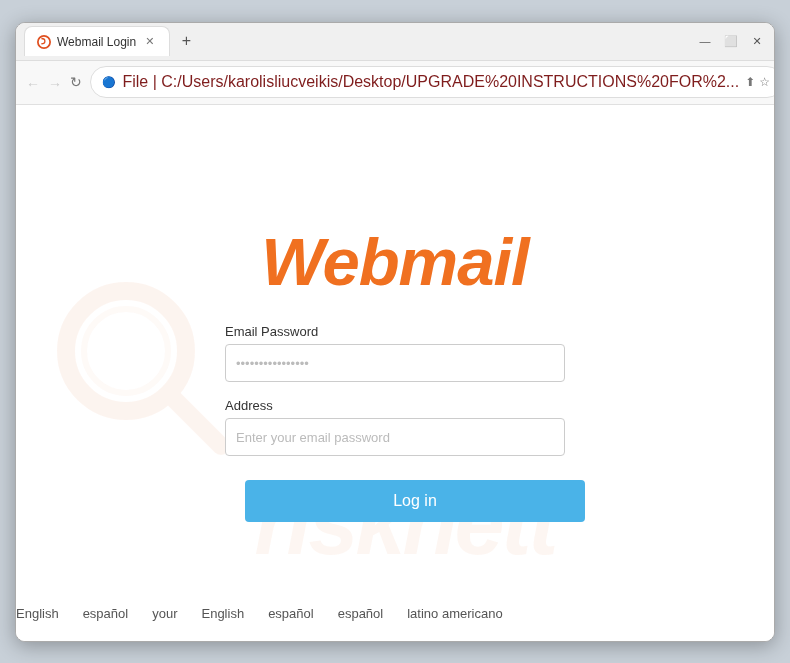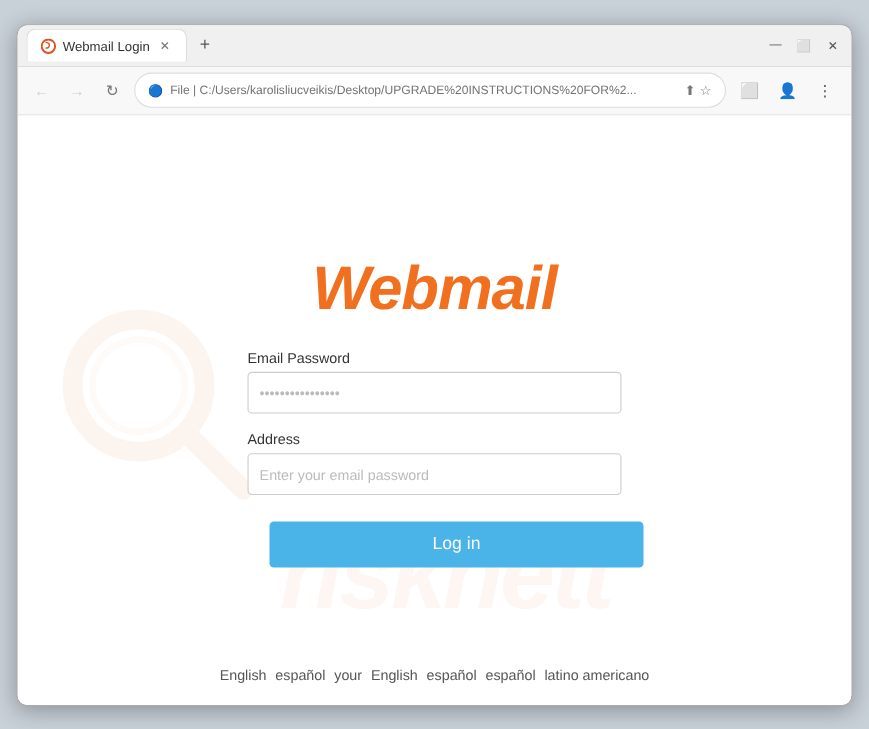--- a/index.html
+++ b/index.html
@@ -144,22 +144,22 @@
       font-size: 12px;
       color: #333;
     }
 
     .url-bar-icon {
       font-size: 11px;
       color: #555;
     }
 
     .url-text {
-      font-size: 11px;
-      color: #737373;
+      font-size: 16px;
+      color: #7f1d1d;
       flex: 1;
       overflow: hidden;
       text-overflow: ellipsis;
       white-space: nowrap;
     }
 
     .url-actions {
       display: flex;
       gap: 4px;
     }
@@ -204,21 +204,21 @@
     .login-container {
       display: flex;
       flex-direction: column;
       align-items: center;
       width: 340px;
       position: relative;
       z-index: 2;
     }
 
     .logo-text {
-      font-size: 56px;
+      font-size: 67px;
       font-weight: 900;
       font-style: italic;
       color: #f07020;
       margin-bottom: 24px;
       letter-spacing: -1px;
       font-family: Arial Black, Arial, sans-serif;
     }
 
     .form-group {
       width: 100%;
@@ -262,22 +262,22 @@
       margin-left: 40px;
     }
 
     
     .language-bar {
       position: absolute;
       bottom: 20px;
       left: 0;
       right: 0;
       display: flex;
-      justify-content: center;
-      gap: 8px;
+      justify-content: flex-start;
+      gap: 24px;
       font-size: 13px;
       color: #555;
     }
 
     .lang-link {
       cursor: pointer;
       color: #555;
       text-decoration: none;
     }
 

